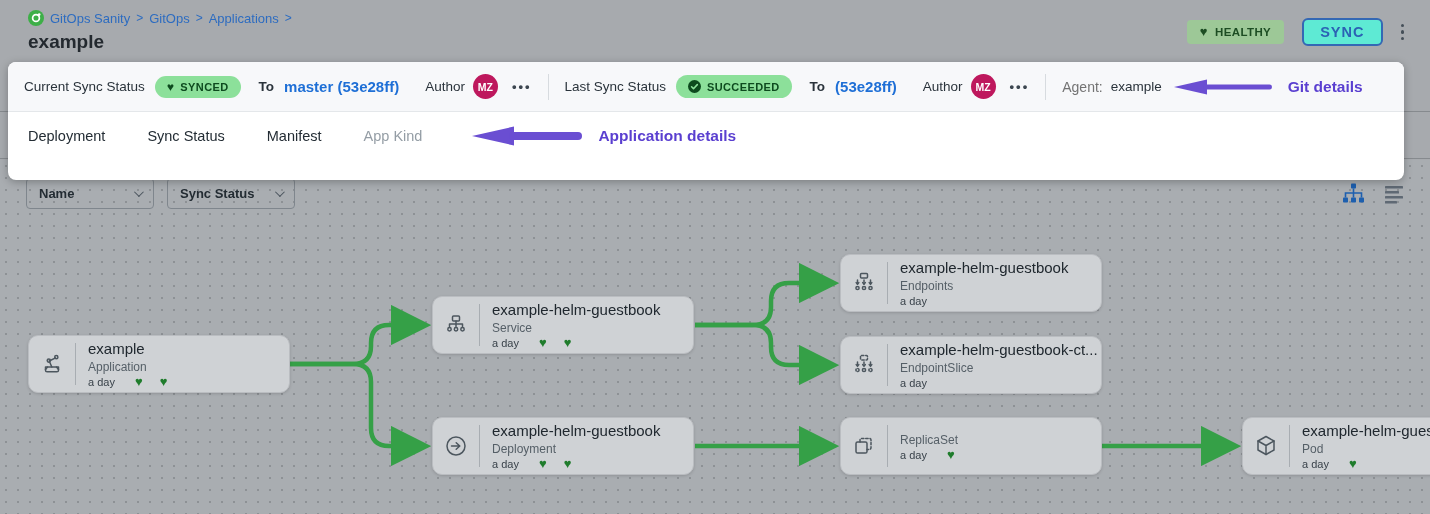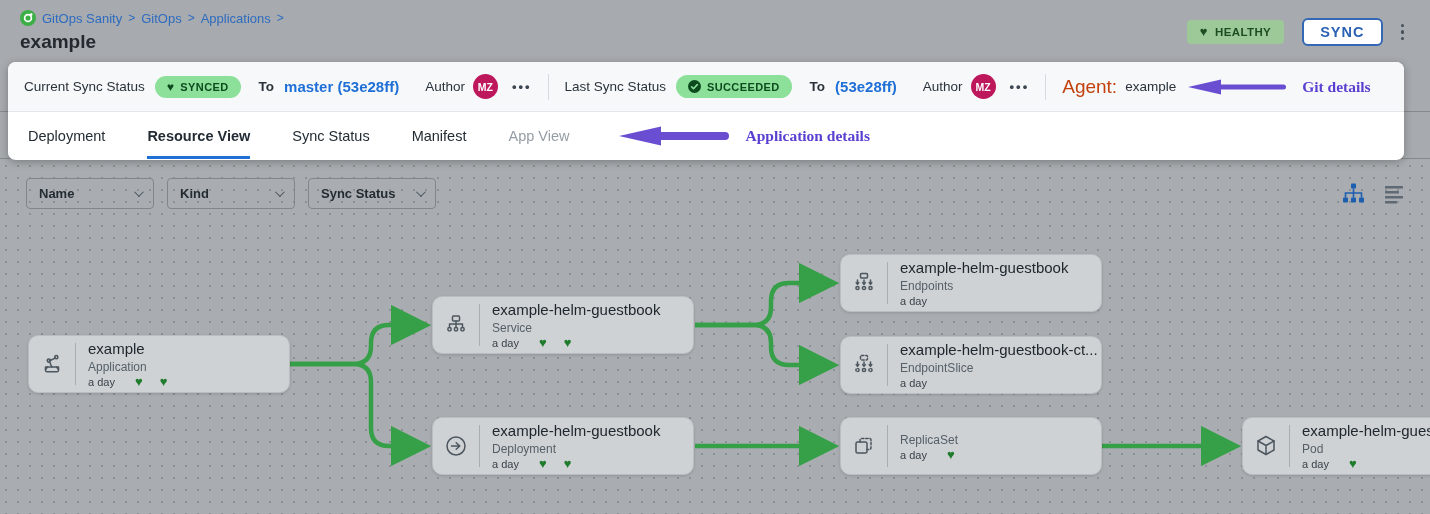--- a/index.html
+++ b/index.html
@@ -5,56 +5,56 @@
   * { margin:0; padding:0; box-sizing:border-box; }
   html,body { width:1430px; height:514px; }
   body {
     position:relative; overflow:hidden;
     font-family:"Liberation Sans", sans-serif;
     background:#a7aaae; color:#20282f;
   }
   
   .bg-line { position:absolute; left:0; right:0; height:1px; background:rgba(60,65,70,.30); z-index:1; }
   
-  .top-header { position:absolute; top:0; left:0; right:0; height:62px; z-index:2; }
+  .top-header { position:absolute; top:0; left:8px; right:0; height:62px; z-index:2; }
   .breadcrumb { position:absolute; top:10px; left:20px; display:flex; align-items:center; gap:6px; font-size:13px; }
   .crumb-logo { width:16px; height:16px; display:inline-block; }
   .crumb-link { color:#2d6cc0; text-decoration:none; cursor:pointer; }
   .crumb-sep { color:#2d6cc0; font-size:12px; }
   .page-title { position:absolute; top:31px; left:20px; font-size:19px; font-weight:bold; color:#23292f; }
   .header-right { position:absolute; top:18px; right:22px; display:flex; align-items:center; }
   .health-badge { display:flex; align-items:center; gap:7px; background:#9dc897; color:#1d4d23;
     border-radius:4px; padding:6px 13px; font-size:11.5px; font-weight:bold; letter-spacing:.4px; }
   .health-badge .hb-heart { font-size:13px; line-height:10px; }
-  .sync-button { margin-left:18px; background:#ffffff; border:2px solid #3468b4; color:#2b61b4;
+  .sync-button { margin-left:18px; background:#5eead4; border:2px solid #3468b4; color:#2b61b4;
     border-radius:6px; padding:4px 16px; font-size:14.5px; font-weight:bold; letter-spacing:1px;
     font-family:"Liberation Sans",sans-serif; cursor:pointer; }
   .kebab { margin-left:14px; display:flex; flex-direction:column; gap:3px; padding:4px; cursor:pointer; }
   .kebab i { width:3.5px; height:3.5px; border-radius:50%; background:#454f58; }
   
-  .panel { position:absolute; left:8px; top:62px; width:1396px; height:98px; background:#fff;
+  .panel { position:absolute; left:8px; top:62px; width:1396px; height:118px; background:#fff;
     border-radius:8px; box-shadow:0 2px 8px rgba(0,0,0,.28); z-index:3; overflow:hidden; }
   .sync-row { height:50px; background:#f7f8fa; border-bottom:1px solid #e4e7ea;
     display:flex; align-items:center; padding:0 16px; white-space:nowrap; }
   .sr-label { font-size:13.5px; color:#2a333b; }
   .pill { display:inline-flex; align-items:center; gap:6px; background:#8ce09a; color:#0d4a1e;
     font-size:11px; font-weight:bold; letter-spacing:.4px; padding:5px 12px; border-radius:13px; margin-left:10px; }
   .pill .p-ico { font-size:12px; line-height:10px; }
   .check-circle { width:13px; height:13px; }
   .to-label { font-size:13.5px; font-weight:bold; color:#2a333b; margin-left:18px; }
   .revision { font-size:15px; font-weight:bold; color:#1e6fd6; margin-left:10px; cursor:pointer; }
   .author-label { font-size:13.5px; color:#2a333b; margin-left:26px; }
   .avatar { width:25px; height:25px; border-radius:50%; background:#be185d; color:#fff;
     font-size:10.5px; font-weight:bold; display:flex; align-items:center; justify-content:center; margin-left:8px; }
   .more-dots { font-size:13px; font-weight:bold; color:#3c4650; letter-spacing:2px; margin-left:14px; cursor:pointer; }
   .v-divider { width:1px; height:26px; background:#d7dbdf; margin:0 16px; }
-  .agent-label { font-size:19px; color:#c2410c; }
+  .agent-label { font-size:14px; color:#737373; }
   .agent-value { font-size:13.5px; color:#2a333b; margin-left:8px; }
   .annot-arrow { margin-left:12px; flex:none; }
-  .annot-text { font-size:15.5px; font-weight:bold; color:#5a3fd0; margin-left:14px;font-family:Liberation Serif, serif; }
+  .annot-text { font-size:15.5px; font-weight:bold; color:#5a3fd0; margin-left:14px; }
   
   .tabs-row { height:47px; display:flex; align-items:center; padding-left:20px; background:#fff; }
   .tab { position:relative; height:100%; display:flex; align-items:center; margin-right:42px;
     font-size:14.5px; color:#232c34; cursor:pointer; }
   .tab.active { font-weight:bold; }
   .tab.active::after { content:""; position:absolute; left:0; right:0; bottom:0; height:3px; background:#1f6fd4; }
   .tab.disabled { color:#949da5; cursor:default; }
   
   .canvas { position:absolute; left:0; top:160px; width:1430px; height:354px; z-index:2;
     background-color:#a9adb1;
@@ -166,41 +166,36 @@
 
     <svg class="annot-arrow arrow-svg" width="100" height="16" viewBox="0 0 100 16">
       <polygon points="0,8 33,0.5 33,15.5"></polygon>
       <rect x="29" y="5.5" width="69" height="5" rx="2.5"></rect>
     </svg>
     <span class="annot-text">Git details</span>
   </div>
 
   <div class="tabs-row">
     <div class="tab">Deployment</div>
-    <div class="tab active">Resource View</div>
     <div class="tab">Sync Status</div>
     <div class="tab">Manifest</div>
-    <div class="tab disabled">App View</div>
+    <div class="tab disabled">App Kind</div>
     <svg class="arrow-svg" width="112" height="22" viewBox="0 0 112 22" style="margin-left:8px">
       <polygon points="0,11 42,1.5 42,20.5"></polygon>
       <rect x="37" y="7" width="73" height="8" rx="4"></rect>
     </svg>
     <span class="annot-text">Application details</span>
   </div>
 </div>
 
 <div class="canvas">
 
   <div class="filters">
     <button class="filter-btn" style="width:128px">
       <span>Name</span>
-      <span class="chev"></span>
-    </button>
-    <button class="filter-btn" style="width:128px">
-      <span>Kind</span>
       <span class="chev"></span>
     </button>
     <button class="filter-btn" style="width:128px">
       <span>Sync Status</span>
       <span class="chev"></span>
     </button>
   </div>
 
   <div class="view-toggles">
     <svg width="25" height="25" viewBox="0 0 25 25">

